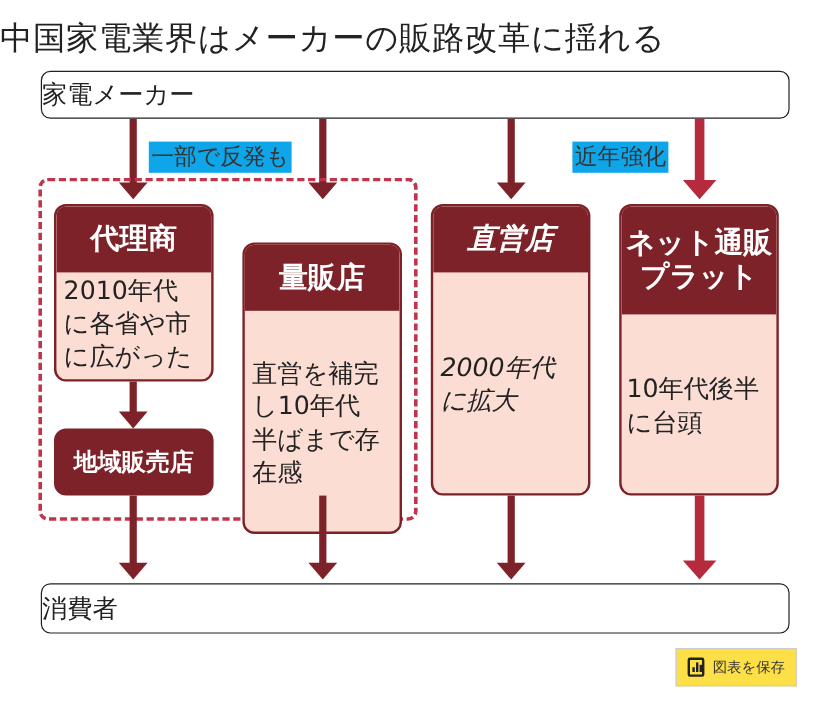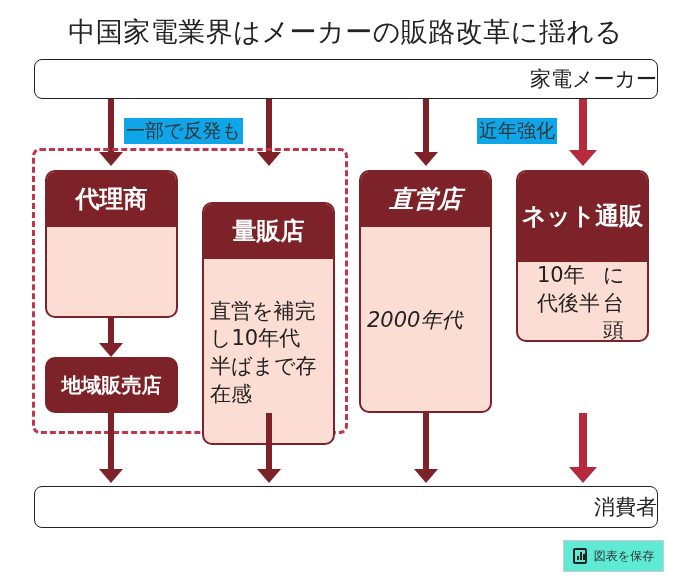--- a/index.html
+++ b/index.html
@@ -1,21 +1,21 @@
 <!DOCTYPE html>
 <html><head>
 <meta charset="utf-8">
 <style>
   html, body { margin:0; padding:0; background:#ffffff; }
   body { width:691px; height:584px; position:relative; overflow:hidden;
          font-family:"DejaVu Sans", "Liberation Sans", sans-serif; color:#222; }
-  .title { position:absolute; left:0; top:14px; width:691px; text-align:center;
+  .title { position:absolute; left:0; top:14px; width:691px; text-align:left;
            font-size:27px; letter-spacing:0.5px; color:#222; }
   .bar { position:absolute; left:34px; width:624px; height:40px; border:1.5px solid #222;
-         border-radius:8px; background:#fff; display:flex; align-items:center; justify-content:flex-end;
+         border-radius:8px; background:#fff; display:flex; align-items:center; justify-content:flex-start;
          font-size:21px; box-sizing:border-box; }
   .bar.top { top:59px; }
   .bar.bottom { top:486px; height:42px; }
   .arrow { position:absolute; width:6px; background:#7d2228; }
   .arrow.bright { background:#b52a3c; width:8px; }
   .arrowhead { position:absolute; width:0; height:0; border-left:12px solid transparent;
                border-right:12px solid transparent; border-top:14px solid #7d2228; }
   .arrowhead.bright { border-left:14px solid transparent; border-right:14px solid transparent;
                       border-top:16px solid #b52a3c; }
   .note { position:absolute; font-size:19px; color:#333; background:#0ea5e9; padding:0 2px; }
@@ -24,21 +24,21 @@
   .card { position:absolute; border:2px solid #7d2228; border-radius:10px; overflow:hidden;
           background:#fbddd3; box-sizing:border-box; }
   .card .head { background:#7d2228; color:#fff; font-weight:bold; font-size:24px;
                 text-align:center; display:flex; align-items:center; justify-content:center;
                 line-height:1.15; }
   .card .body { font-size:21px; line-height:1.32; padding:0 6px; color:#222; display:flex;
                 align-items:center; height:100%; box-sizing:border-box; }
   .card.solo { background:#7d2228; display:flex; align-items:center; justify-content:center;
                color:#fff; font-weight:bold; font-size:20px; }
   .save-btn { position:absolute; left:563px; top:540px; width:101px; height:32px;
-              border:1px solid #ccc; background:#5eead4; display:flex; align-items:center;
+              border:1px solid #ccc; background:#fde047; display:flex; align-items:center;
               justify-content:center; gap:7px; font-size:12px; color:#333; box-sizing:border-box; cursor:pointer; }
   .save-btn .ico { width:14px; height:16px; border:2px solid #222; border-radius:2px; position:relative; box-sizing:border-box; }
   .save-btn .ico i { position:absolute; bottom:2px; width:2px; background:#222; }
 </style>
 </head>
 <body>
 
 <div class="title">中国家電業界はメーカーの販路改革に揺れる</div>
 
 <div class="bar top">
@@ -56,20 +56,25 @@
 
 <div class="note" style="left:124px; top:118px;">一部で反発も</div>
 <div class="note" style="left:477px; top:118px;">近年強化</div>
 
 <div class="dashed"></div>
 
 <div class="card" style="left:45px; top:170px; width:133px; height:148px;">
   <div class="head" style="height:55px;">
     <span>代理商</span>
   </div>
+  <div class="body" style="height:93px; display:block; padding-top:2px;">
+    <div>2010年代</div>
+    <div>に各省や市</div>
+    <div>に広がった</div>
+  </div>
 </div>
 
 <div class="arrow" style="left:108px; top:318px; height:28px;"></div>
 <div class="arrowhead" style="left:99px; top:343px;"></div>
 
 <div class="card solo" style="left:45px; top:357px; width:133px; height:56px;">
   <span>地域販売店</span>
 </div>
 
 <div class="card" style="left:202px; top:170px; width:133px; height:243px;margin-top:32px;">
@@ -83,28 +88,30 @@
     <div>在感</div>
   </div>
 </div>
 
 <div class="card" style="left:359px; top:170px; width:133px; height:243px;font-style:italic;">
   <div class="head" style="height:55px;">
     <span>直営店</span>
   </div>
   <div class="body" style="height:188px; display:flex; flex-direction:column; justify-content:center; align-items:flex-start;">
     <div>2000年代</div>
+    <div>に拡大</div>
   </div>
 </div>
 
-<div class="card" style="left:516px; top:170px; width:133px; height:172px;">
+<div class="card" style="left:516px; top:170px; width:133px; height:243px;">
   <div class="head" style="height:90px; flex-direction:column;">
     <div>ネット通販</div>
+    <div>プラット</div>
   </div>
-  <div class="body" style="height:153px; display:flex; flex-direction:row; justify-content:center; align-items:flex-start; padding-left:19px;">
+  <div class="body" style="height:153px; display:flex; flex-direction:column; justify-content:center; align-items:flex-start; padding-left:4px;">
     <div>10年代後半</div>
     <div>に台頭</div>
   </div>
 </div>
 
 <div class="arrow" style="left:108px; top:413px; height:58px;"></div>
 <div class="arrowhead" style="left:99px; top:469px;"></div>
 <div class="arrow" style="left:266px; top:413px; height:58px;"></div>
 <div class="arrowhead" style="left:257px; top:469px;"></div>
 <div class="arrow" style="left:423px; top:413px; height:58px;"></div>

